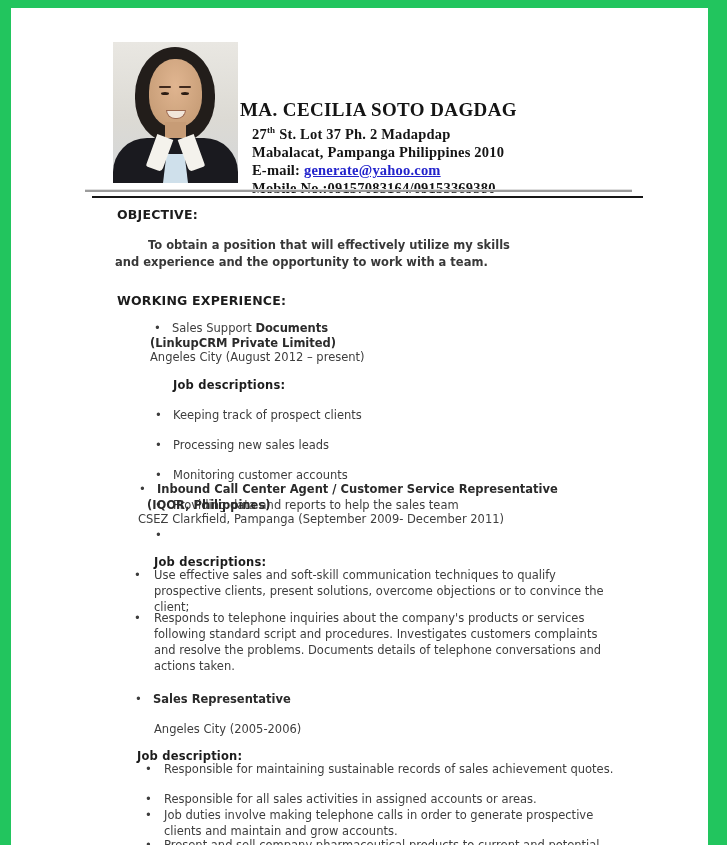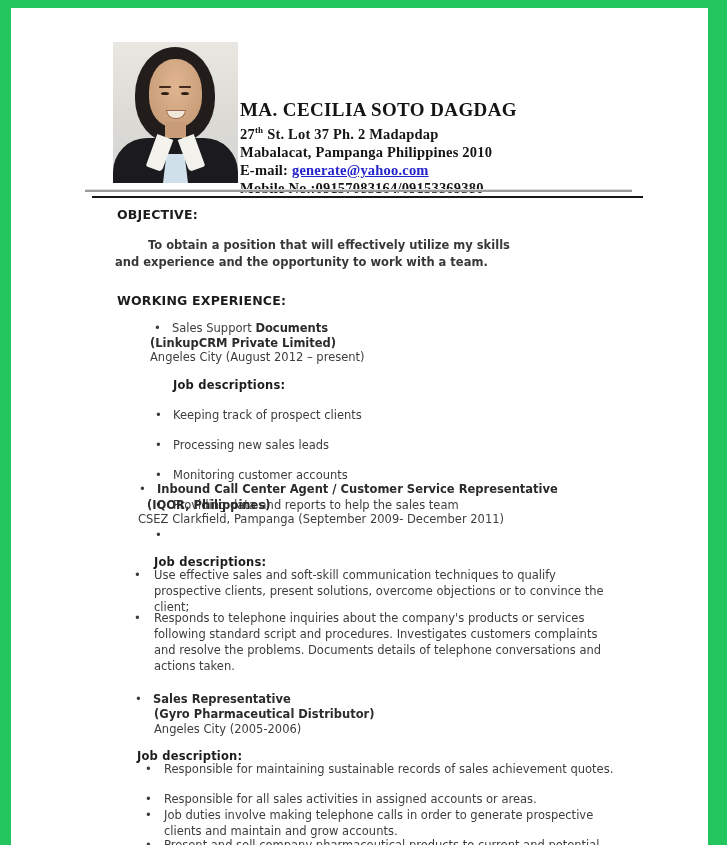--- a/index.html
+++ b/index.html
@@ -32,21 +32,21 @@
   .ph-col-l { position:absolute; left:38px; top:94px; width:17px; height:34px; background:#f4f2ec; transform:rotate(20deg); border-radius:0 0 4px 2px; }
   .ph-col-r { position:absolute; left:70px; top:94px; width:17px; height:34px; background:#f4f2ec; transform:rotate(-20deg); border-radius:0 0 2px 4px; }
 
   
   .hdr {
     position:absolute; left:229px; top:90px;
     font-family:"Liberation Serif", serif; font-weight:bold; color:#141414;
     white-space:nowrap;
   }
   .hdr .name { font-size:19px; line-height:23px; letter-spacing:.4px; }
-  .hdr .addr { font-size:14.5px; line-height:18px; letter-spacing:.2px; }
+  .hdr .addr { font-size:14.5px; line-height:18px; letter-spacing:.2px;margin-left:12px; }
   .hdr sup   { font-size:9px; }
   .email-link { color:#2222cc; font-weight:bold; text-decoration:underline; cursor:pointer; }
 
   
   .rule-gray  { position:absolute; left:74px; top:182px; width:547px; height:2px; background:#9c9c9c; box-shadow:0 -1px 0 #dedede; }
   .rule-black { position:absolute; left:81px; top:188px; width:551px; height:2px; background:#161616; }
 
   
   .h    { position:absolute; font-size:12.5px; font-weight:bold; color:#1c1c1c; letter-spacing:.2px; white-space:nowrap; }
   .body { position:absolute; font-size:11.5px; color:#3d3d3d; line-height:15px; white-space:pre-line; }
@@ -155,21 +155,20 @@
       <span class="txt">Responds to telephone inquiries about the company's products or services
 following standard script and procedures. Investigates customers complaints
 and resolve the problems. Documents details of telephone conversations and
 actions taken.</span>
     </div>
 
     <div class="body row" id="j3t">
       <span class="blt">•</span>
       <span class="txt bold">Sales Representative</span>
     </div>
-    <div class="body bold" id="j3c">(Gyro Pharmaceutical Distributor)</div>
     <div class="body" id="j3l">Angeles City (2005-2006)</div>
     <div class="h" id="j3dh">Job description:</div>
     <div class="body row" id="j3b1">
       <span class="blt col19">•</span>
       <span class="txt">Responsible for maintaining sustainable records of sales achievement quotes.</span>
     </div>
     <div class="body row" id="j3b2">
       <span class="blt col19">•</span>
       <span class="txt">Responsible for all sales activities in assigned accounts or areas.</span>
     </div>

